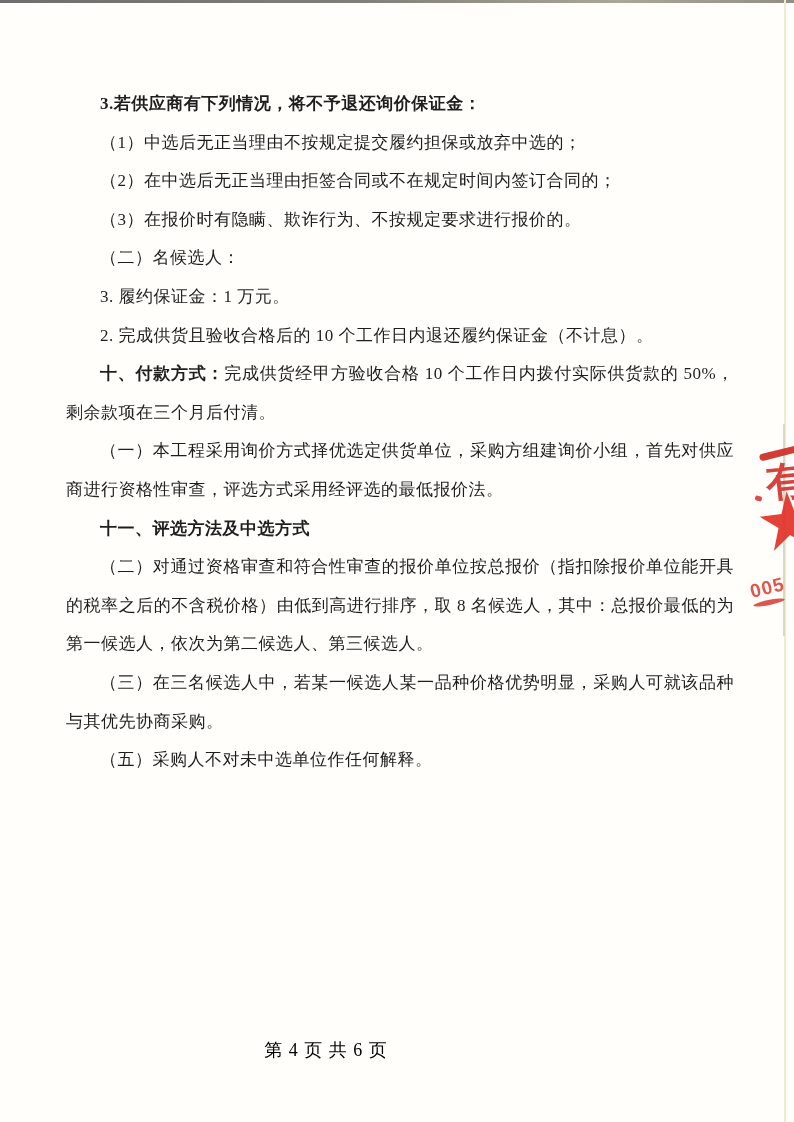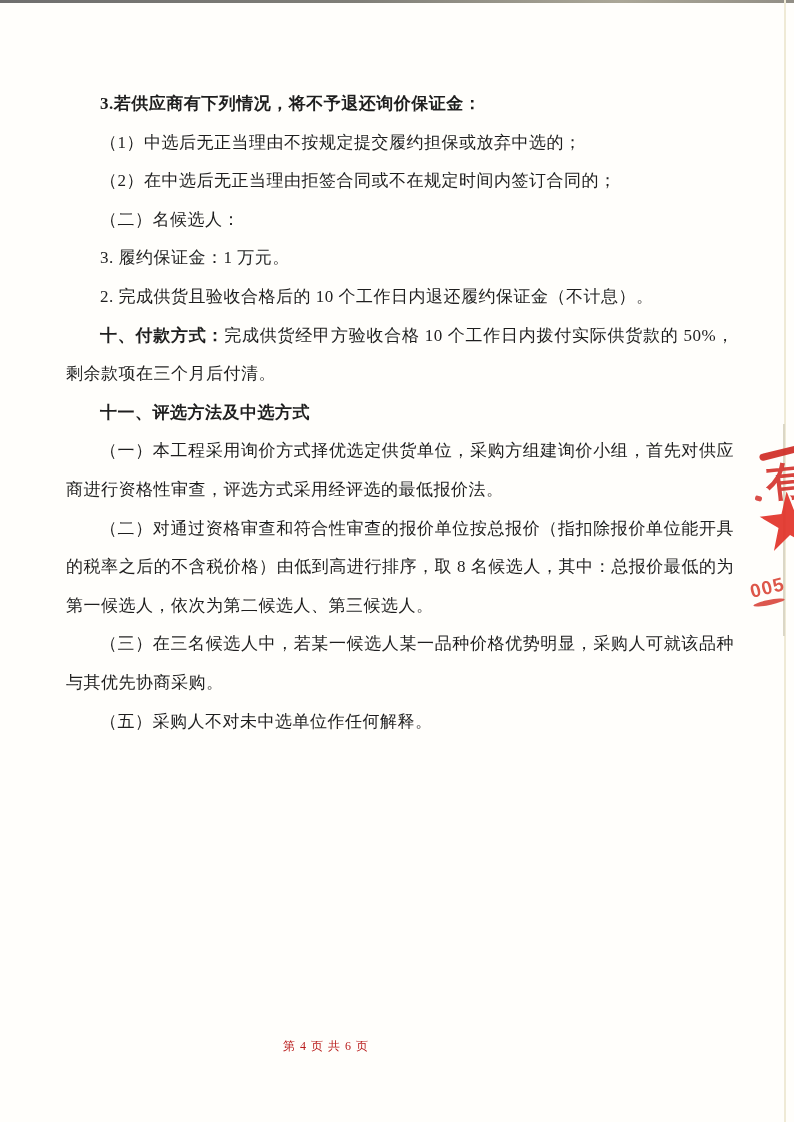--- a/index.html
+++ b/index.html
@@ -20,21 +20,21 @@
     font-size:17px;line-height:38.6px;
   }
   .content p{
     margin:0;text-indent:2em;text-align:justify;
     text-justify:inter-ideograph;letter-spacing:.5px;
   }
   .content p.bold{font-weight:bold;}
   .content .lead{font-weight:bold;}
   .footer{
     position:absolute;left:0;top:1038px;width:652px;text-align:center;
-    font-size:12px;letter-spacing:1px;color:#b91c1c;
+    font-size:18px;letter-spacing:1px;color:#000000;
   }
   
   .seal-stroke{
     position:absolute;left:759px;top:450px;width:38px;height:7px;
     border-radius:4px 1px 1px 4px;transform:rotate(-14deg);opacity:.92;
   }
   .seal-char{
     position:absolute;left:766px;top:459px;font-size:40px;line-height:46px;
     font-weight:bold;transform:rotate(-6deg);opacity:.9;white-space:nowrap;
   }
@@ -60,26 +60,27 @@
 <div class="page">
 
   <div class="top-edge"></div>
   <div class="edge-line"></div>
   <div class="edge-line-strong"></div>
 
   <div class="content" id="paragraphs">
       <p class="para bold">3.若供应商有下列情况，将不予退还询价保证金：</p>
       <p class="para">（1）中选后无正当理由不按规定提交履约担保或放弃中选的；</p>
       <p class="para">（2）在中选后无正当理由拒签合同或不在规定时间内签订合同的；</p>
+      <p class="para">（3）在报价时有隐瞒、欺诈行为、不按规定要求进行报价的。</p>
       <p class="para">（二）名候选人：</p>
       <p class="para">3. 履约保证金：1 万元。</p>
       <p class="para">2. 完成供货且验收合格后的 10 个工作日内退还履约保证金（不计息）。</p>
       <p class="para"><span class="lead">十、付款方式：</span>完成供货经甲方验收合格 10 个工作日内拨付实际供货款的 50%，剩余款项在三个月后付清。</p>
+      <p class="para">（一）本工程采用询价方式择优选定供货单位，采购方组建询价小组，首先对供应商进行资格性审查，评选方式采用经评选的最低报价法。</p>
       <p class="para bold">十一、评选方法及中选方式</p>
-      <p class="para">（一）本工程采用询价方式择优选定供货单位，采购方组建询价小组，首先对供应商进行资格性审查，评选方式采用经评选的最低报价法。</p>
       <p class="para">（二）对通过资格审查和符合性审查的报价单位按总报价（指扣除报价单位能开具的税率之后的不含税价格）由低到高进行排序，取 8 名候选人，其中：总报价最低的为第一候选人，依次为第二候选人、第三候选人。</p>
       <p class="para">（三）在三名候选人中，若某一候选人某一品种价格优势明显，采购人可就该品种与其优先协商采购。</p>
       <p class="para">（五）采购人不对未中选单位作任何解释。</p>
     </div>
 
   <div>
     <div class="seal-stroke" style="background: rgb(207, 43, 36);"></div>
     <div class="seal-char" style="color: rgb(211, 48, 42);">有</div>
     <div class="seal-tick"></div>
     <svg class="seal-star" viewBox="0 0 60 60">

